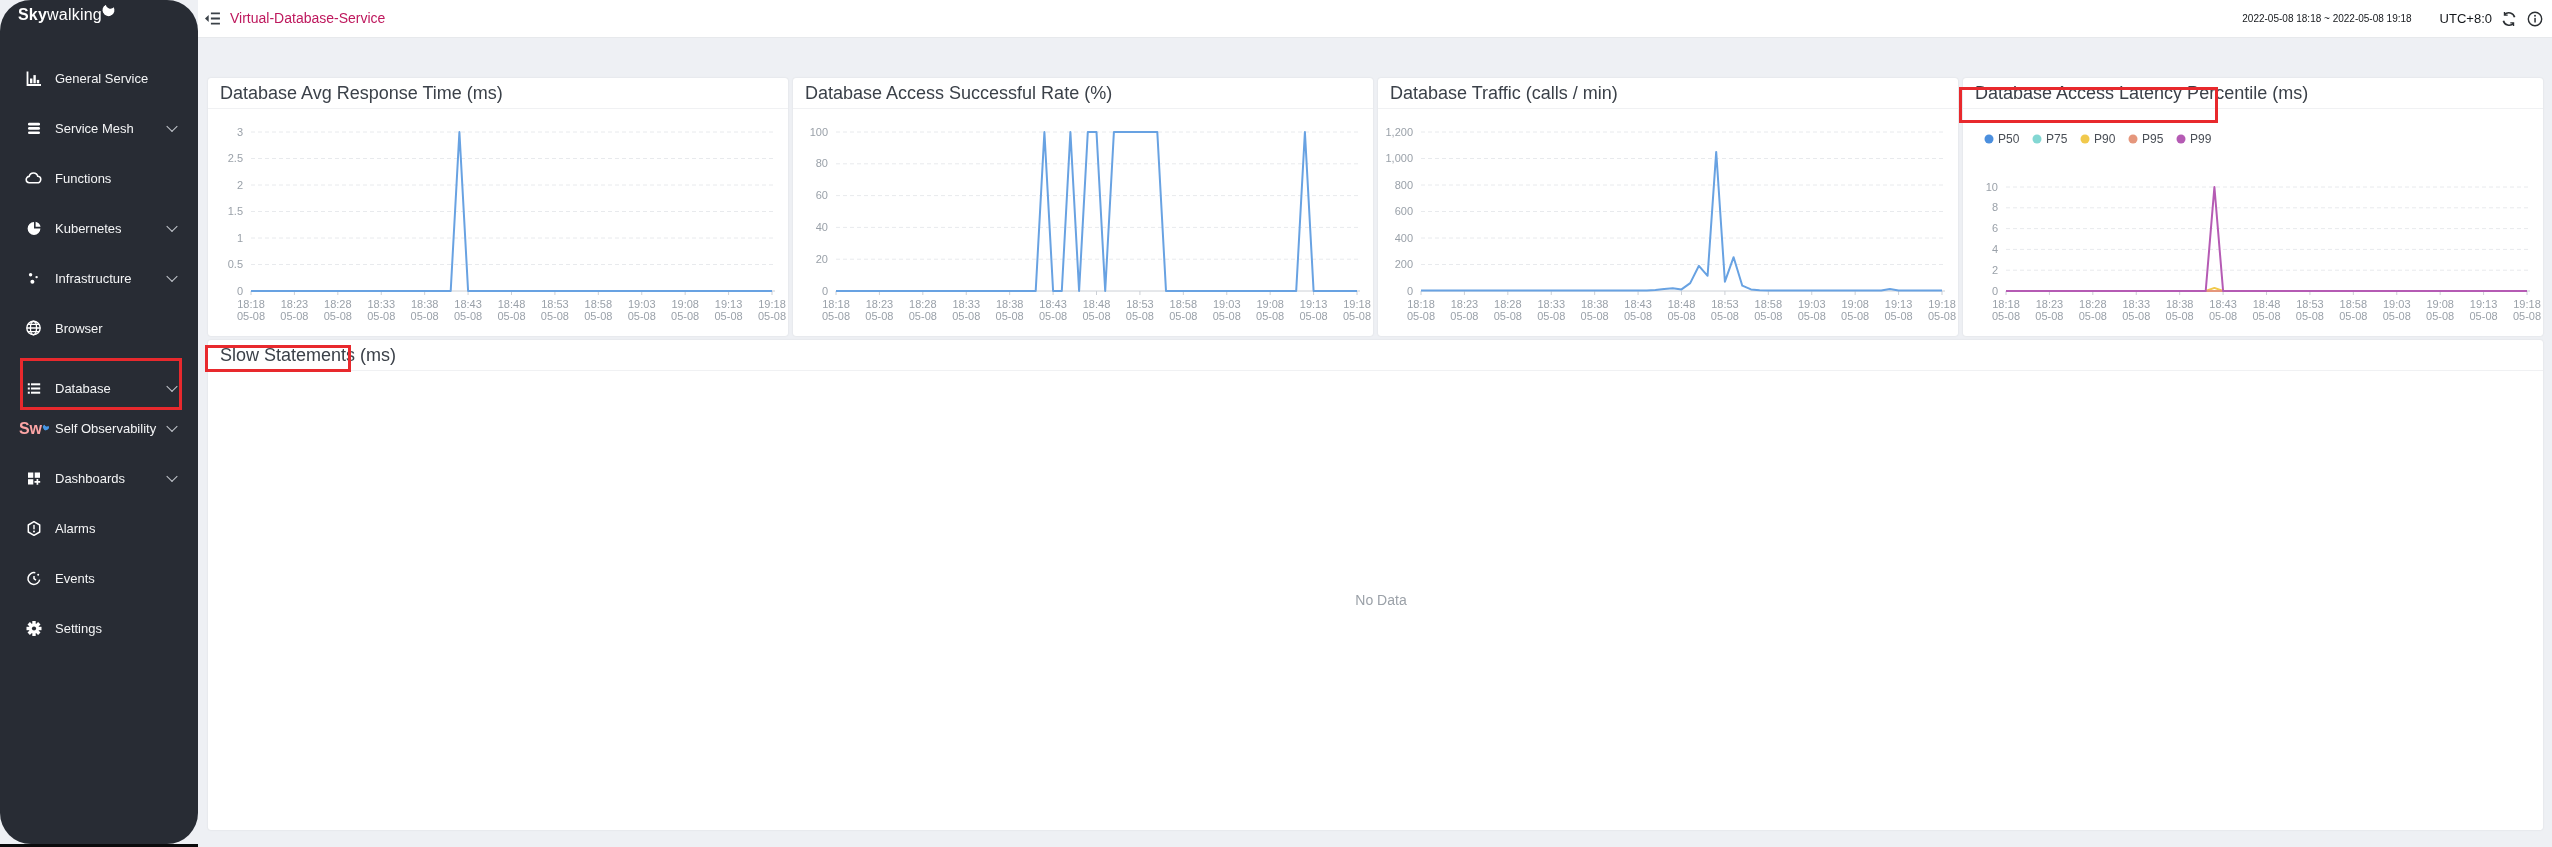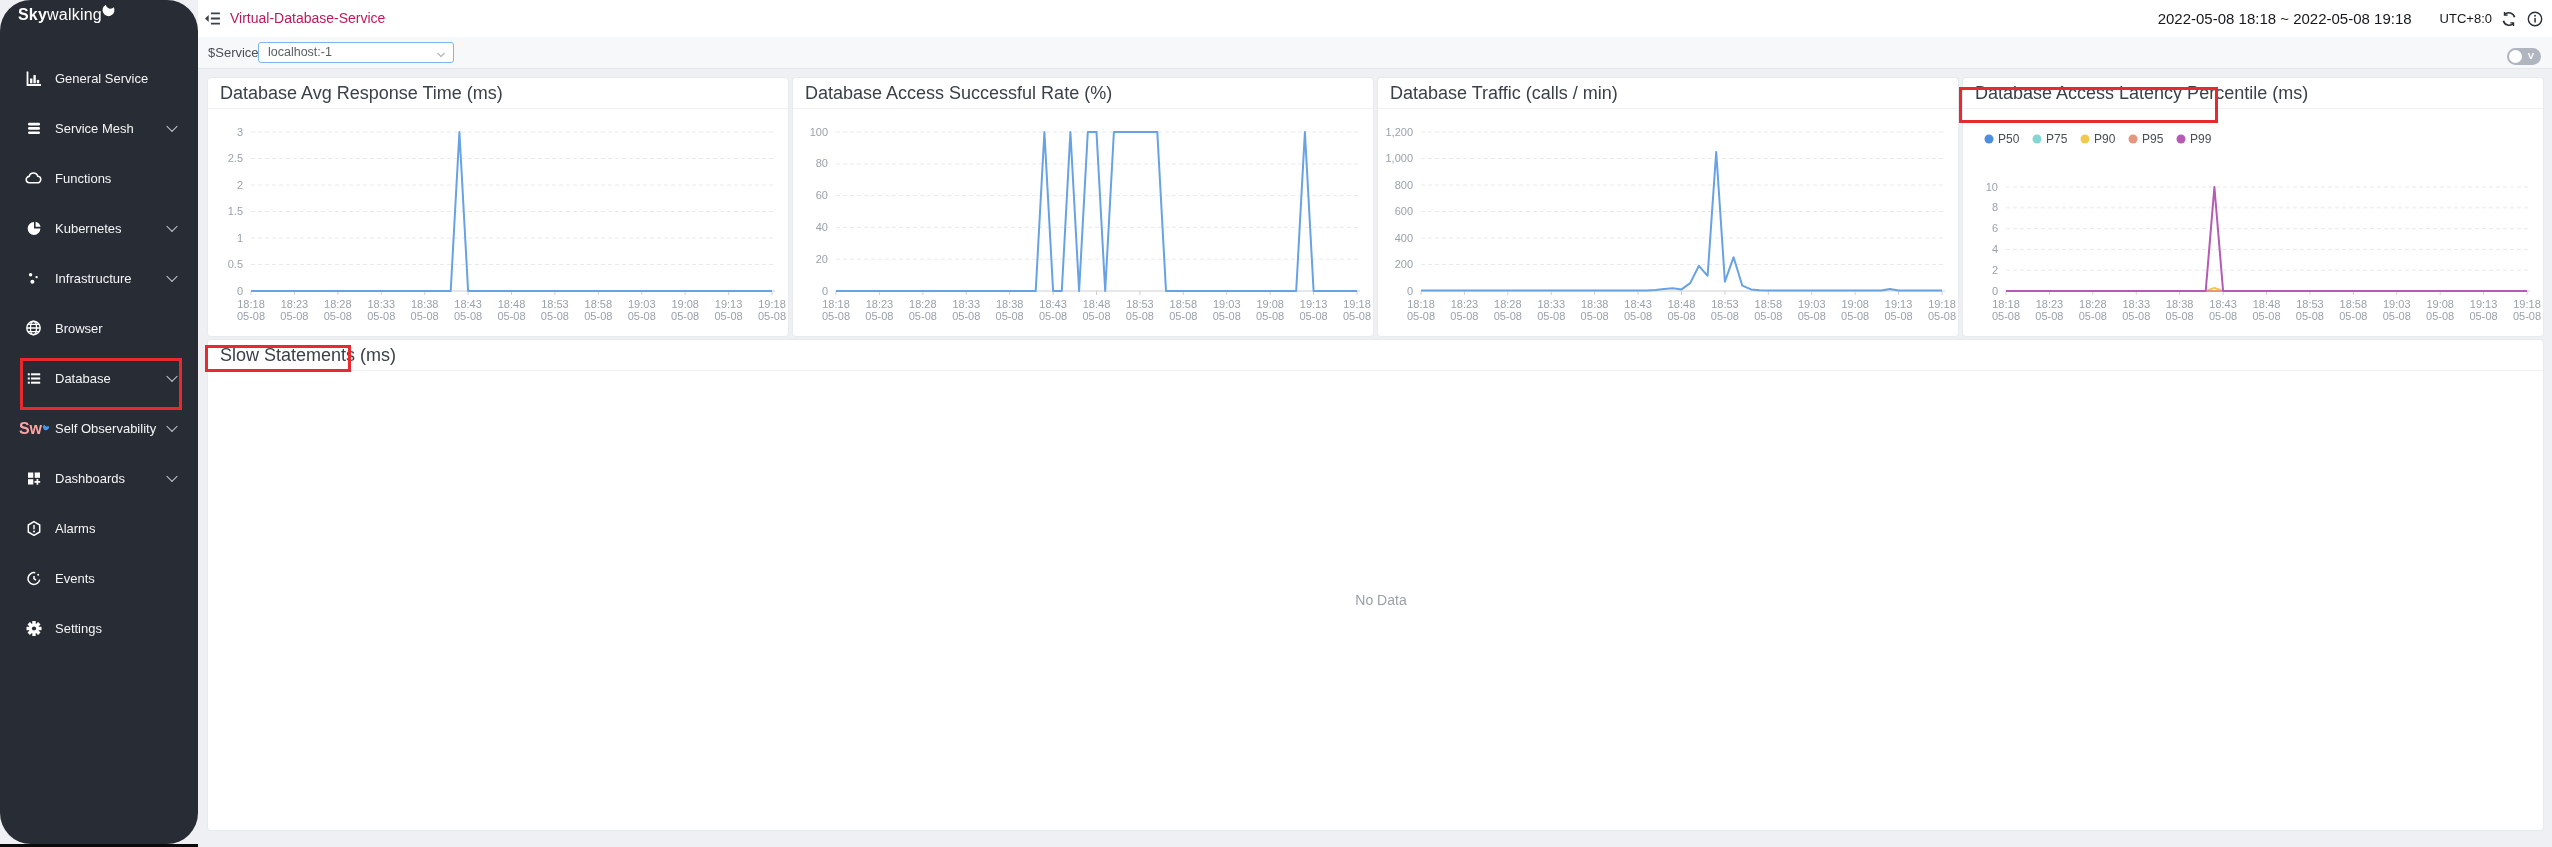--- a/index.html
+++ b/index.html
@@ -16,21 +16,21 @@
   .mi-label{position:absolute;left:55px;top:50%;transform:translateY(-50%);color:#f4f5f6;font-size:13px;white-space:nowrap;}
   .mi-chevron{position:absolute;right:22px;top:50%;width:7px;height:7px;border-right:1.5px solid #c3c7cd;border-bottom:1.5px solid #c3c7cd;transform:translateY(-70%) rotate(45deg);}
   .sw-mini{color:#fca5a5;font-size:16px;font-weight:bold;white-space:nowrap;}
   .sw-mini .crescent2{display:inline-block;transform:translateY(-3px) rotate(-28deg);}
 
   
   .titlebar{position:absolute;left:198px;top:0;width:2354px;height:37px;background:#fff;border-bottom:1px solid #e7e9ec;}
   .collapse-btn{position:absolute;left:6px;top:10px;width:17px;height:17px;cursor:pointer;}
   .page-title{position:absolute;left:32px;top:0;line-height:37px;font-size:14px;color:#be185d;}
   .titlebar-right{position:absolute;right:8px;top:0;height:37px;display:flex;align-items:center;}
-  .time-range{font-size:15px;color:#15181c;cursor:pointer;}
+  .time-range{font-size:10px;color:#15181c;cursor:pointer;}
   .tz{font-size:13px;color:#15181c;margin-left:28px;}
   .tb-icon{margin-left:9px;width:17px;height:17px;cursor:pointer;display:flex;align-items:center;}
 
   
   .toolbar{position:absolute;left:198px;top:37px;width:2354px;height:31px;background:#f7f8fa;border-bottom:1px solid #e4e7ea;}
   .svc-label{position:absolute;left:10px;top:0;line-height:31px;font-size:13px;color:#4a4e57;}
   .svc-select{position:absolute;left:60px;top:5px;width:196px;height:21px;background:#fff;border:1px solid #7db6ef;border-radius:3px;box-sizing:border-box;cursor:pointer;}
   .svc-value{position:absolute;left:9px;top:0;line-height:19px;font-size:12.5px;color:#5a6066;}
   .svc-chevron{position:absolute;right:6px;top:4px;}
   .toggle{position:absolute;right:11px;top:11px;width:34px;height:17px;border-radius:9px;background:#b0b5bf;cursor:pointer;}
@@ -122,21 +122,21 @@
       <span class="mi-icon">
           <svg width="17" height="17" viewBox="0 0 16 16" fill="none" stroke="#fff" stroke-width="1.3">
             <circle cx="8" cy="8" r="6.3"></circle>
             <ellipse cx="8" cy="8" rx="2.9" ry="6.3"></ellipse>
             <path d="M1.7 8h12.6M2.6 4.6h10.8M2.6 11.4h10.8"></path>
           </svg>
         </span>
       <span class="mi-label">Browser</span>
     </div>
 
-    <div class="menu-item" style="top:361px">
+    <div class="menu-item" style="top:371px">
       <span class="mi-icon">
           <svg width="16" height="16" viewBox="0 0 16 16" fill="#fff">
             <rect x="1.8" y="2.8" width="2" height="2"></rect>
             <rect x="5" y="2.8" width="9.2" height="2"></rect>
             <rect x="1.8" y="7" width="2" height="2"></rect>
             <rect x="5" y="7" width="9.2" height="2"></rect>
             <rect x="1.8" y="11.2" width="2" height="2"></rect>
             <rect x="5" y="11.2" width="9.2" height="2"></rect>
           </svg>
         </span>
@@ -227,33 +227,20 @@
       <span class="tb-icon">
           <svg width="16" height="16" viewBox="0 0 16 16">
             <circle cx="8" cy="8" r="6.7" fill="none" stroke="#2b2f33" stroke-width="1.4"></circle>
             <rect x="7.3" y="6.9" width="1.5" height="4.6" fill="#2b2f33"></rect>
             <circle cx="8" cy="4.7" r=".95" fill="#2b2f33"></circle>
           </svg>
         </span>
     </div>
   </div>
 
-  <div class="toolbar">
-    <span class="svc-label">$Service</span>
-    <div class="svc-select">
-      <span class="svc-value">localhost:-1</span>
-      <span class="svc-chevron"><svg width="12" height="12" viewBox="0 0 12 12">
-            <path d="M2.5 4l3.5 3.6L9.5 4" stroke="#b6bcc6" stroke-width="1.4" fill="none"></path>
-          </svg></span>
-    </div>
-    <div class="toggle">
-      <span class="toggle-knob"></span>
-      <span class="toggle-label">V</span>
-    </div>
-  </div>
 
   <div class="card chart-card" style="left:208px">
     <div class="card-header"><span class="card-title">Database Avg Response Time (ms)</span></div>
     <div class="chart-body"><svg width="580" height="228" font-family="inherit">
           <line x1="43" y1="183" x2="567" y2="183" stroke="#ccd0d6" stroke-width="1"></line>
           <text x="35" y="186.5" text-anchor="end" font-size="11" fill="#9aa1a9">0</text>
           <line x1="43" y1="156.5" x2="567" y2="156.5" stroke="#e8eaed" stroke-width="1" stroke-dasharray="4 3"></line>
           <text x="35" y="160" text-anchor="end" font-size="11" fill="#9aa1a9">0.5</text>
           <line x1="43" y1="130" x2="567" y2="130" stroke="#e8eaed" stroke-width="1" stroke-dasharray="4 3"></line>
           <text x="35" y="133.5" text-anchor="end" font-size="11" fill="#9aa1a9">1</text>

